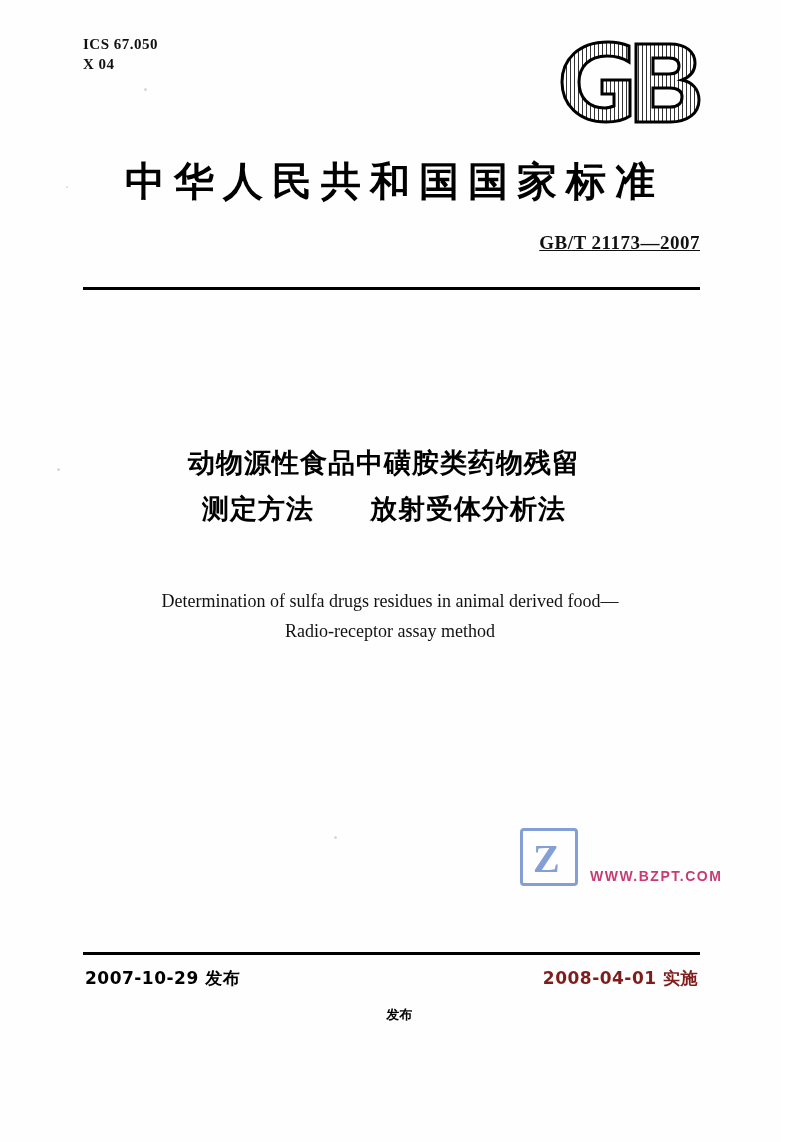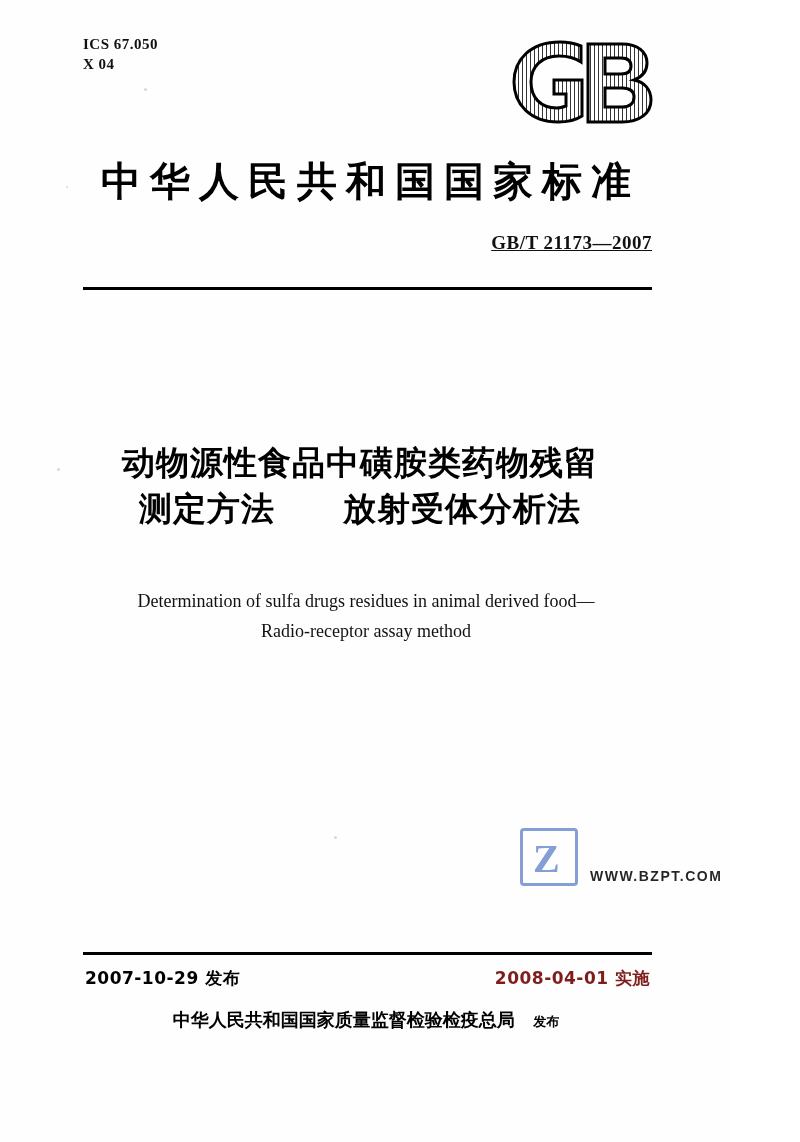--- a/index.html
+++ b/index.html
@@ -9,20 +9,21 @@
   }
   body {
     font-family: "Liberation Sans", sans-serif;
   }
   .page {
     position: relative;
     width: 732px;
     height: 1142px;
     background: #fefefe;
     overflow: hidden;
+    padding-left: 48px;
   }
 
   
   .ics-block {
     position: absolute;
     left: 83px;
     top: 34px;
     font-family: "Liberation Serif", serif;
     font-weight: bold;
     font-size: 15px;
@@ -90,21 +91,21 @@
 
   
   .doc-title-cn {
     position: absolute;
     left: 0;
     right: 12px;
     top: 440px;
     text-align: center;
     font-family: "DejaVu Sans", sans-serif;
     font-weight: bold;
-    font-size: 33px;
+    font-size: 27px;
     line-height: 46px;
     color: #000;
     letter-spacing: 1px;
   }
   .doc-title-cn .line2 { white-space: pre; }
 
   
   .doc-title-en {
     position: absolute;
     left: 120px;
@@ -157,21 +158,21 @@
     color: #a9bde3;
     letter-spacing: 1px;
   }
   .wm-url {
     position: absolute;
     left: 70px;
     top: 40px;
     font-family: "Liberation Sans", sans-serif;
     font-size: 14px;
     font-weight: bold;
-    color: #000000;
+    color: #be185d;
     letter-spacing: 1.5px;
   }
 
   
   .date-left {
     position: absolute;
     left: 85px;
     top: 967px;
     font-family: "DejaVu Sans", sans-serif;
     font-size: 17px;
@@ -282,18 +283,17 @@
     <div class="wm-url">WWW.BZPT.COM</div>
   </div>
 
   <div class="rule-bottom"></div>
 
   <div class="date-left">2007-10-29 发布</div>
   <div class="date-right">2008-04-01 实施</div>
 
   <div class="issuer">
     <div class="issuer-lines">
-      <div>中华人民共和国国家质量监督检验检疫总局</div>
     </div>
     <div class="issuer-publish">发布</div>
   </div>
 
 </div>
 
 </body></html>

